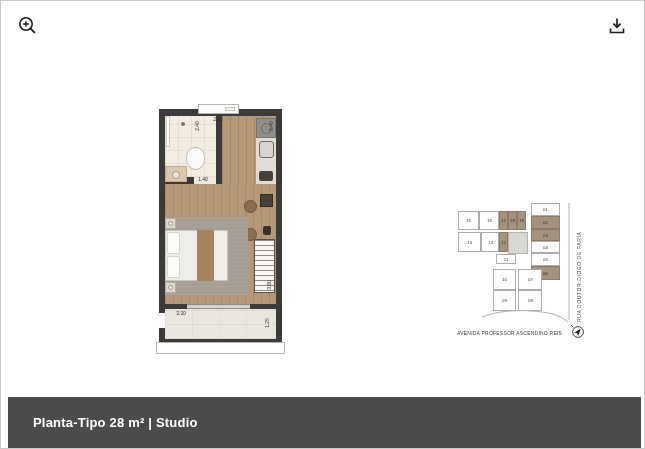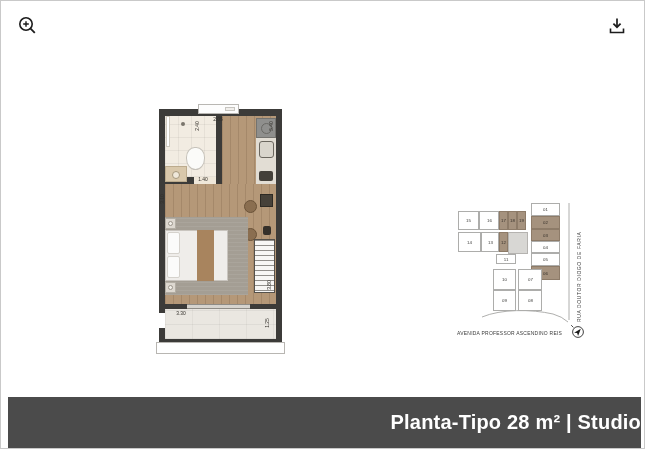--- a/index.html
+++ b/index.html
@@ -74,21 +74,21 @@
   .kp-svg { position:absolute; inset:0; }
   .kp-street-bottom { position:absolute; left:1px; top:130px; font-size:8px; color:#3a3a3a;
     letter-spacing:0.4px; white-space:nowrap; transform:scale(0.62); transform-origin:left top; }
   .kp-street-right { position:absolute; left:121px; top:121px; font-size:8px; color:#3a3a3a;
     letter-spacing:1px; white-space:nowrap; transform:rotate(-90deg) scale(0.62); transform-origin:left top; }
   .kp-compass { position:absolute; left:114px; top:123px; width:15px; height:15px; }
 
   
   .title-bar { position:absolute; left:7px; right:3px; bottom:0; height:51px; background:#4b4b4b; }
   .title-bar span { display:block; padding-left:25px; line-height:51px; color:#ffffff;
-    font-size:20px; font-weight:600; letter-spacing:0.2px;text-align:right; }
+    font-size:13px; font-weight:600; letter-spacing:0.2px; }
 </style>
 </head>
 <body>
 
 <div class="page">
 
   <button class="icon-btn zoom-btn" title="">
     <span>
       <svg width="24" height="24" viewBox="0 0 24 24" fill="none">
         <circle cx="10" cy="10" r="6.2" stroke="#1c1c1c" stroke-width="1.6"></circle>

